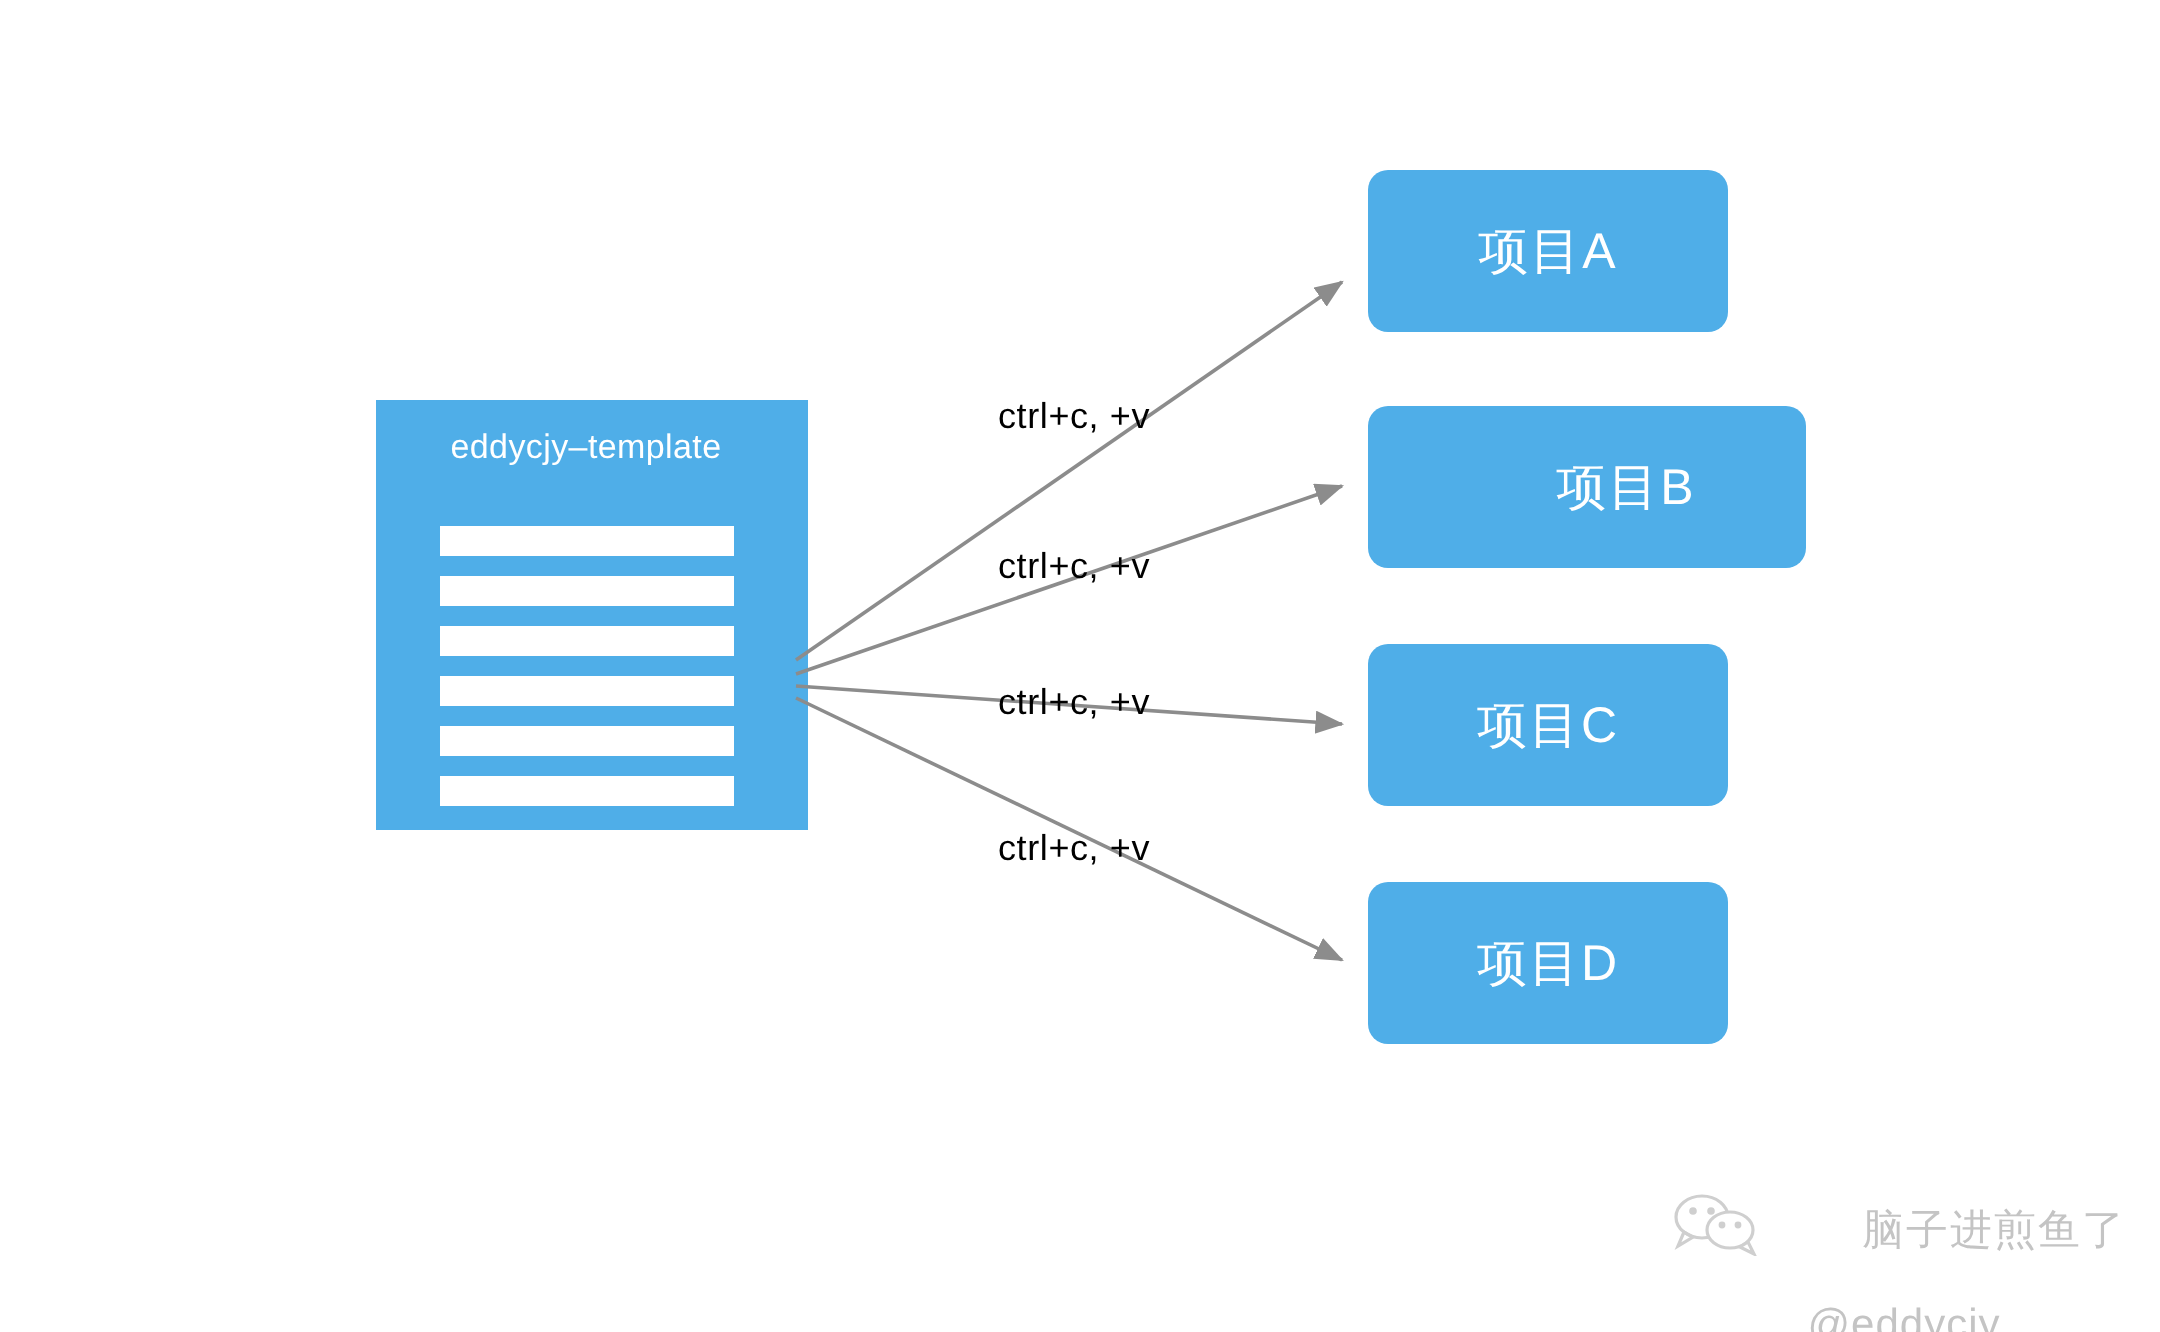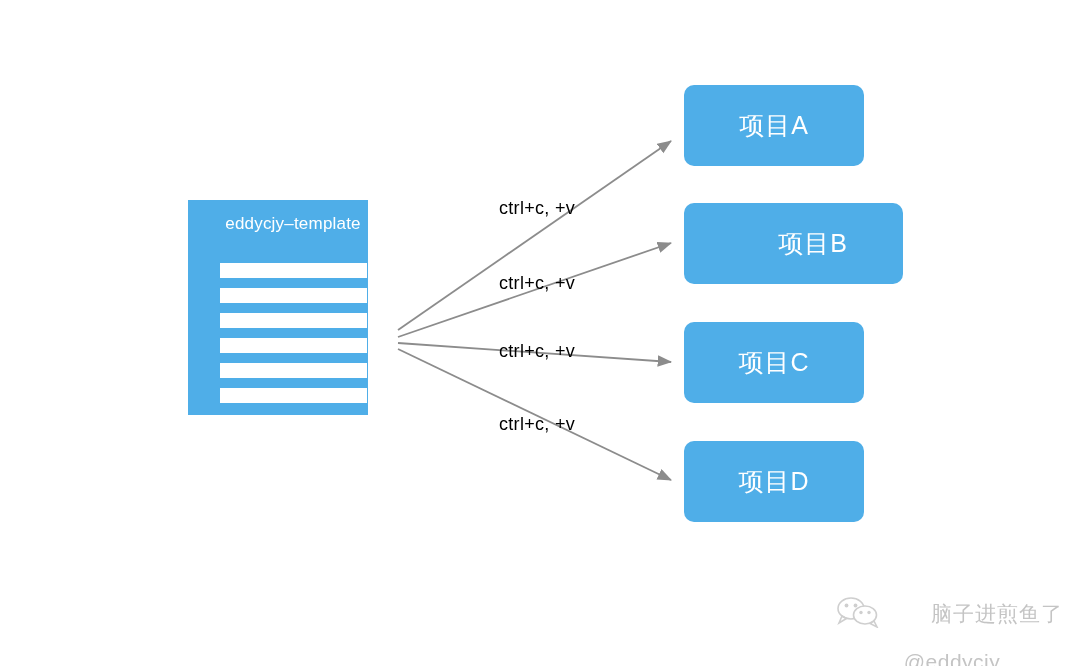--- a/index.html
+++ b/index.html
@@ -19,20 +19,21 @@
   }
 
   
   #template-box {
     position: absolute;
     left: 188px;
     top: 200px;
     width: 180px;
     height: 215px;
     background: #4FAEE8;
+    padding-left: 36px;
   }
   #template-title {
     position: absolute;
     left: 0;
     top: 14px;
     width: 210px;
     text-align: center;
     color: #ffffff;
     font-size: 17px;
     font-weight: 400;

